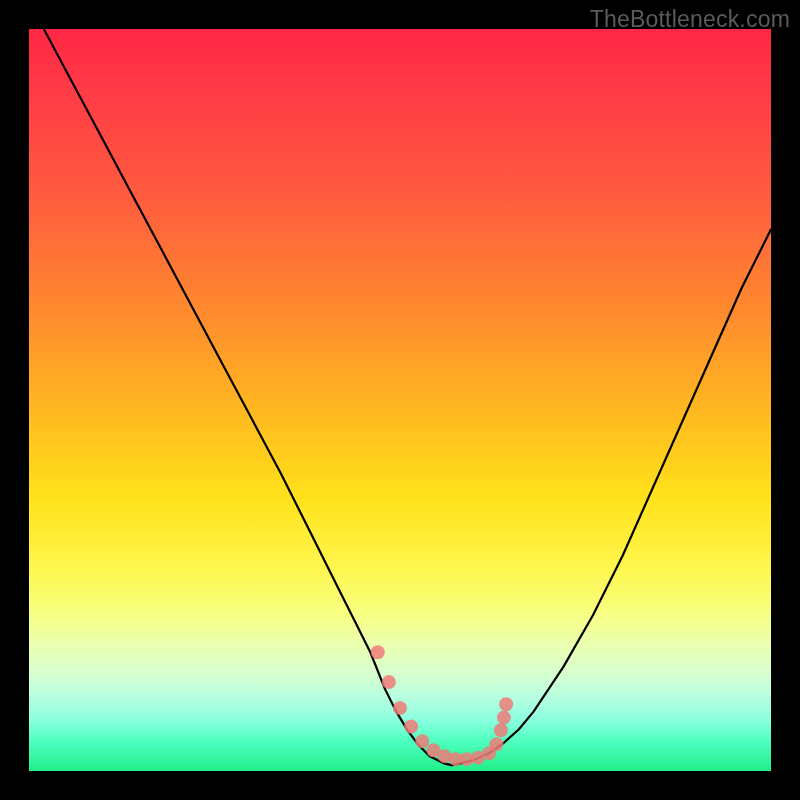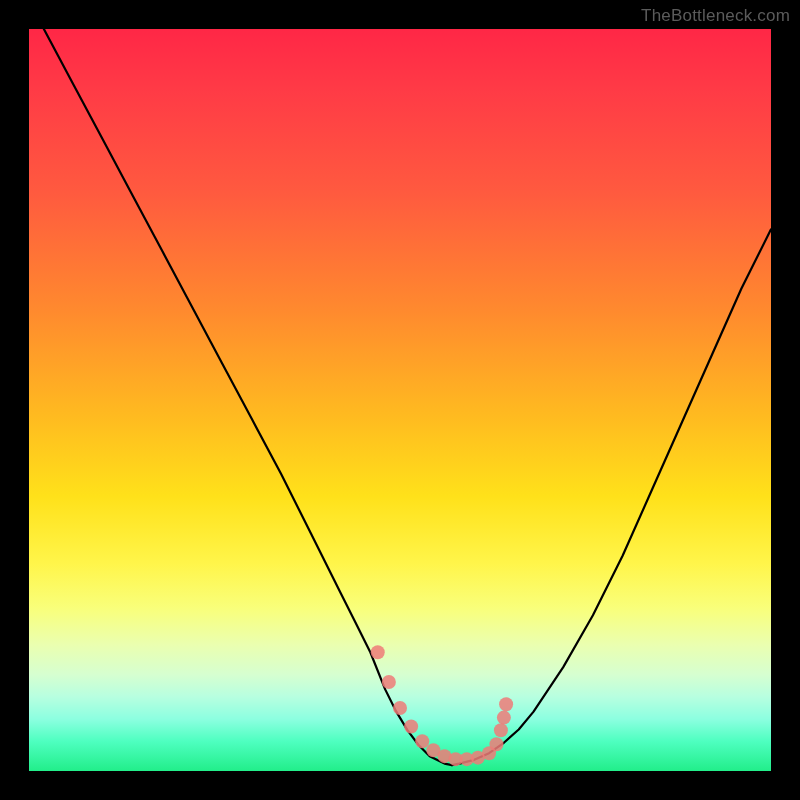--- a/index.html
+++ b/index.html
@@ -38,21 +38,21 @@
       #8cffe0 93%,
       #4effc0 96%,
       #22ee8a 100%
     );
   }
   .watermark {
     position: absolute;
     top: 6px;
     right: 10px;
     color: #5b5b5b;
-    font-size: 17px;
+    font-size: 23px;
     font-weight: 500;
     letter-spacing: 0.2px;
     user-select: none;
   }
   svg.plot {
     position: absolute;
     inset: 0;
   }
 </style>
 </head>

